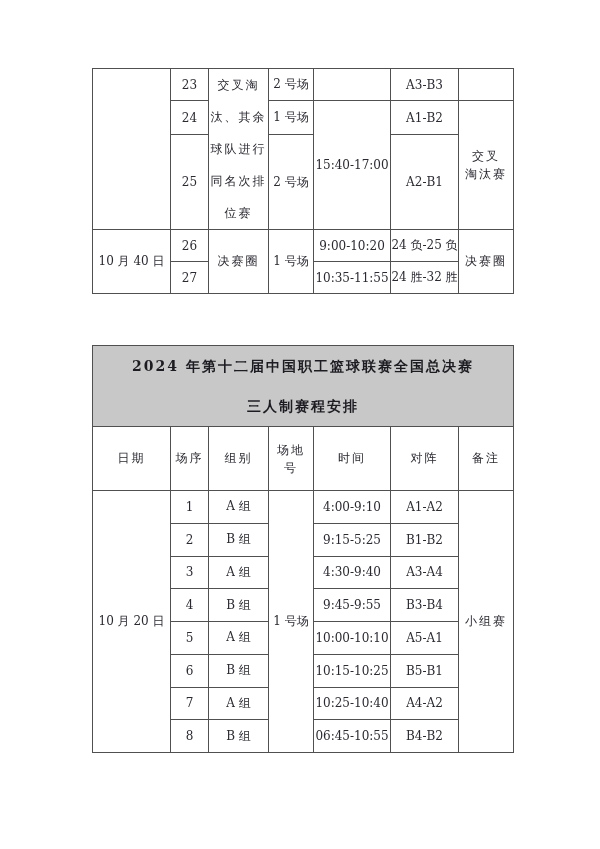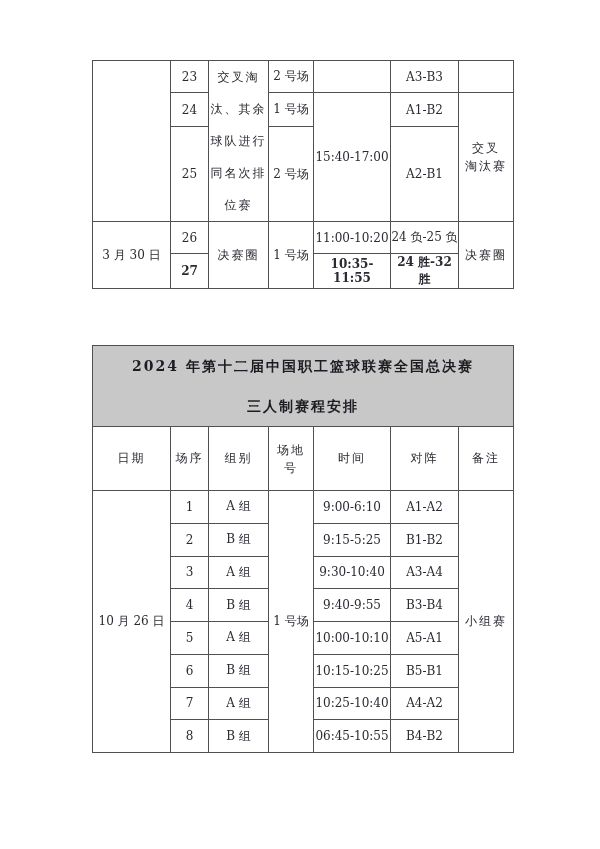--- a/index.html
+++ b/index.html
@@ -8,27 +8,27 @@
     font-family:"DejaVu Serif","Liberation Serif",serif;
     color:#2a2a32; overflow:hidden;
   }
   table.sched {
     position:absolute; border-collapse:collapse; table-layout:fixed;
   }
   table.sched td {
     border:1px solid #505050; text-align:center; vertical-align:middle;
     font-size:12px; padding:0; overflow:hidden;
   }
-  .t1 { left:92px; top:60px; width:421px; }
+  .t1 { left:92px; top:68px; width:421px; }
   .t2 { left:92px; top:345px; width:421px; }
   .t1 tr.r23 { height:32px; }
   .t1 tr.r24 { height:34px; }
   .t1 tr.r25 { height:95px;margin-left:34px; }
   .t1 tr.r26 { height:32px; }
-  .t1 tr.r27 { height:32px;font-weight:bold; }
+  .t1 tr.r27 { height:32px; }
   .t2 tr.titlerow { height:80px; }
   .t2 tr.headrow  { height:64px; }
   .t2 tr.datarow  { height:32.75px; }
   .ml   { white-space:pre-line;margin-left:40px; }
   .lh32 { line-height:32px; }
   .lh26 { line-height:18px; }
   .sp   { letter-spacing:2px; }
   td.titlebar {
     background:#c8c8c8; border:1px solid #505050;
   }
@@ -73,25 +73,25 @@
         <td>A1-B2</td>
         <td rowspan="2" class="ml lh26 sp">交叉
 淘汰赛</td>
       </tr>
       <tr class="r25">
         <td>25</td>
         <td>2 号场</td>
         <td>A2-B1</td>
       </tr>
       <tr class="r26">
-        <td rowspan="2">3 月 30 日</td>
+        <td rowspan="2">10 月 40 日</td>
         <td>26</td>
         <td rowspan="2" class="sp">决赛圈</td>
         <td rowspan="2">1 号场</td>
-        <td>11:00-10:20</td>
+        <td>9:00-10:20</td>
         <td>24 负-25 负</td>
         <td rowspan="2" class="sp">决赛圈</td>
       </tr>
       <tr class="r27">
         <td>27</td>
         <td>10:35-11:55</td>
         <td>24 胜-32 胜</td>
       </tr>
     </tbody>
   </table>
@@ -117,44 +117,44 @@
         <td class="sp">日期</td>
         <td class="sp">场序</td>
         <td class="sp">组别</td>
         <td class="ml lh26 sp">场地
 号</td>
         <td class="sp">时间</td>
         <td class="sp">对阵</td>
         <td class="sp">备注</td>
       </tr>
       <tr class="datarow">
-        <td rowspan="8">10 月 26 日</td>
+        <td rowspan="8">10 月 20 日</td>
         <td>1</td>
         <td>A 组</td>
         <td rowspan="8">1 号场</td>
-        <td>9:00-6:10</td>
+        <td>4:00-9:10</td>
         <td>A1-A2</td>
         <td rowspan="8" class="sp">小组赛</td>
       </tr>
       <tr class="datarow">
         <td>2</td>
         <td>B 组</td>
         <td>9:15-5:25</td>
         <td>B1-B2</td>
       </tr>
       <tr class="datarow">
         <td>3</td>
         <td>A 组</td>
-        <td>9:30-10:40</td>
+        <td>4:30-9:40</td>
         <td>A3-A4</td>
       </tr>
       <tr class="datarow">
         <td>4</td>
         <td>B 组</td>
-        <td>9:40-9:55</td>
+        <td>9:45-9:55</td>
         <td>B3-B4</td>
       </tr>
       <tr class="datarow">
         <td>5</td>
         <td>A 组</td>
         <td>10:00-10:10</td>
         <td>A5-A1</td>
       </tr>
       <tr class="datarow">
         <td>6</td>

